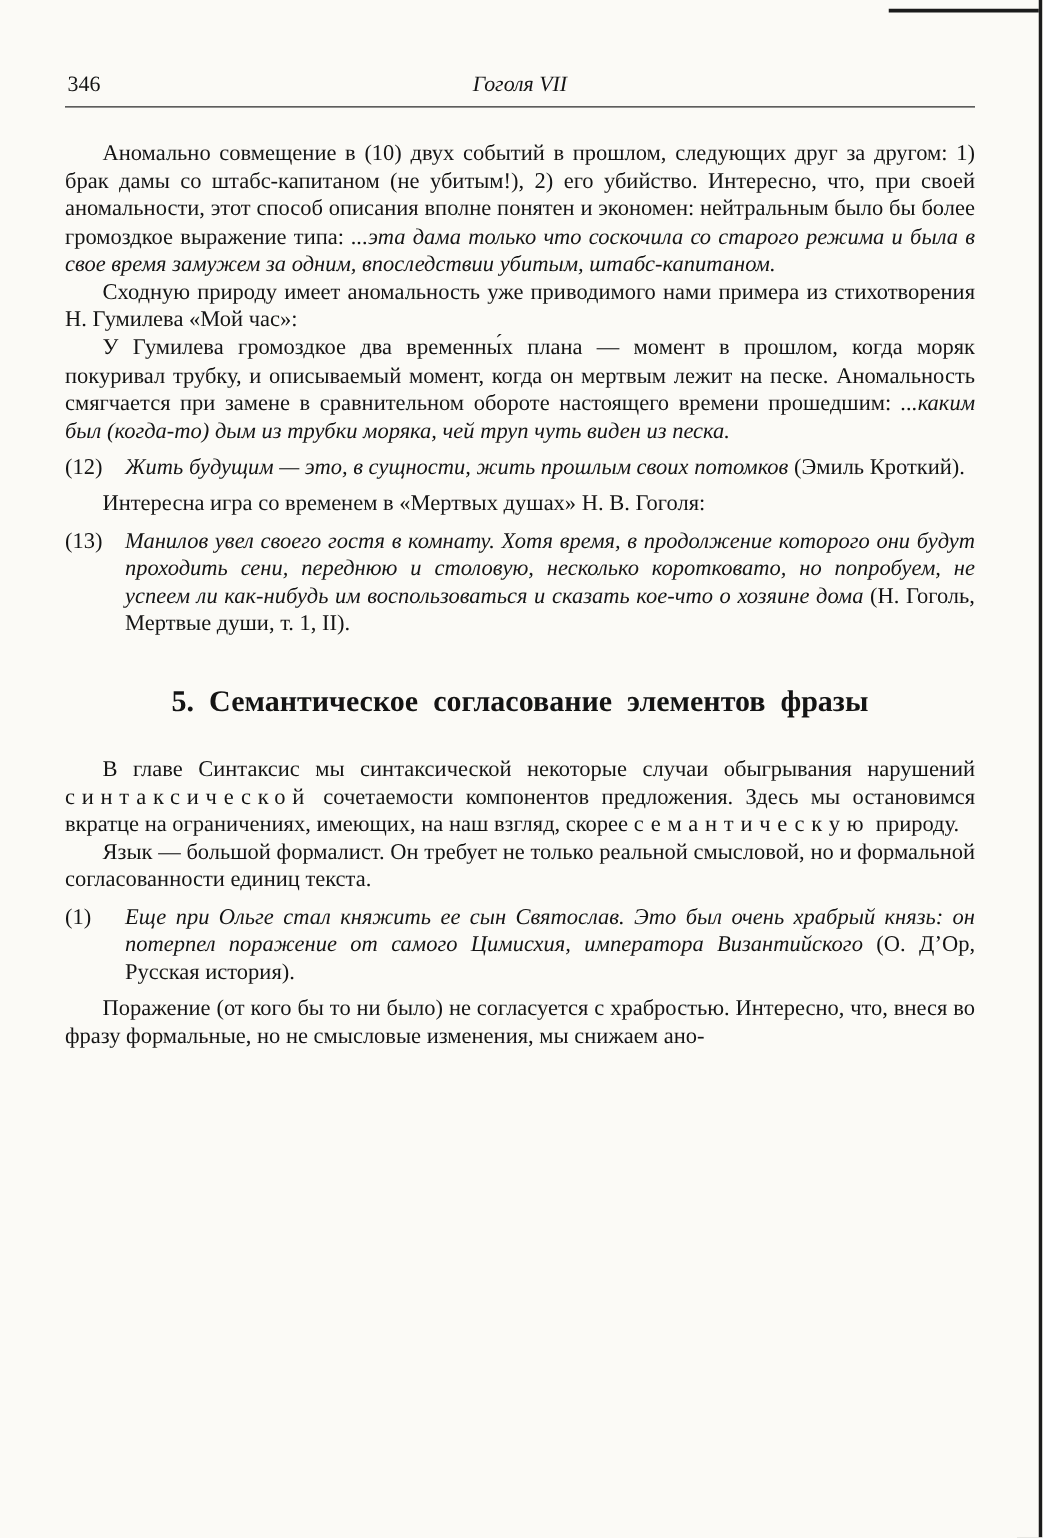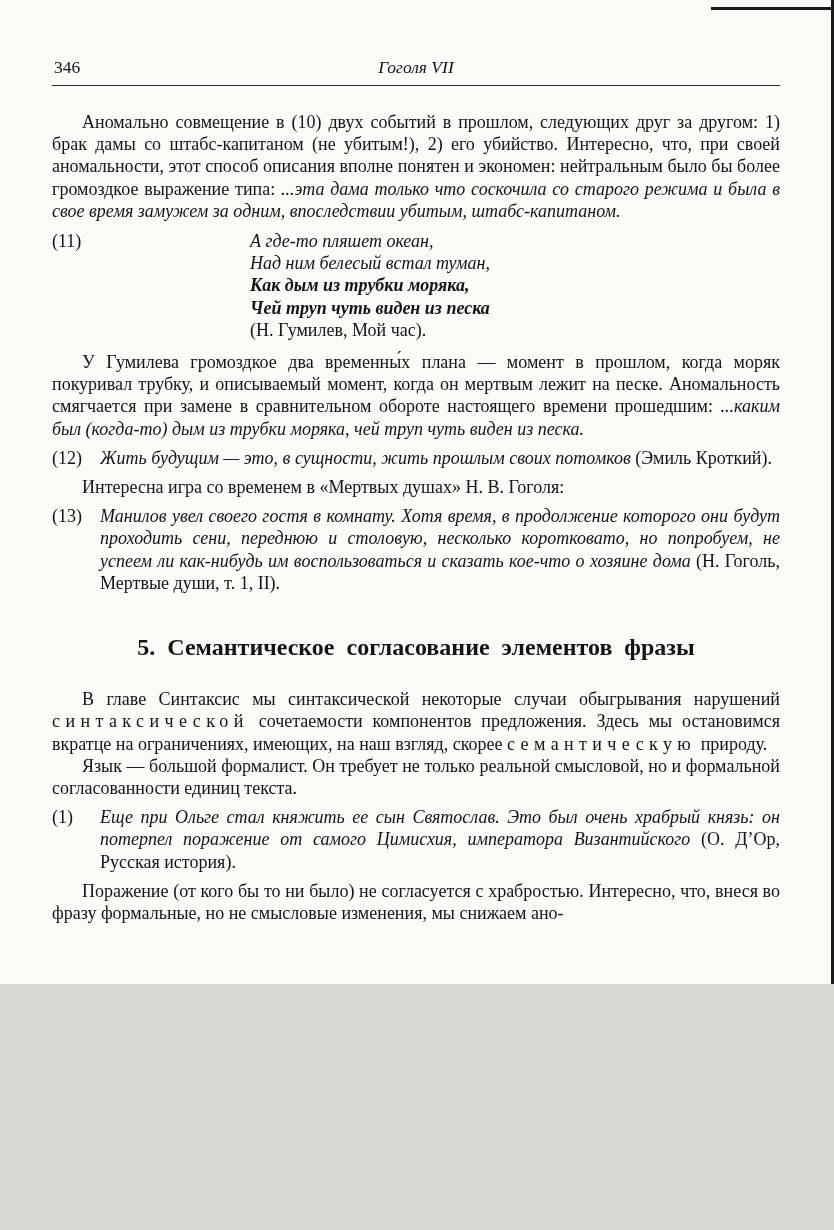--- a/index.html
+++ b/index.html
@@ -2,21 +2,21 @@
 <html lang="ru"><head>
 <meta charset="utf-8">
 <style>
   * { margin: 0; padding: 0; box-sizing: border-box; }
   html, body { background: #d8d8d4; }
   body { font-family: "Liberation Serif", serif; }
 
   .page {
     position: relative;
     width: 834px;
-    height: 984px;
+    height: 1230px;
     margin: 0 auto;
     background: #fbfaf6;
     color: #141414;
     padding: 56px 54px 30px 52px;
     overflow: hidden;
   }
   .edge-right {
     position: absolute; top: 0; right: 0; width: 3px; height: 100%;
     background: #1b1b1b;
   }
@@ -97,31 +97,22 @@
     <span class="page-num">346</span>
     <span class="chapter">Гоголя VII</span>
   </header>
 
   <hr class="rule">
 
   <main class="body-text">
 
     <p class="para indent"><span>Аномально совмещение в (10) двух событий в прошлом, следующих друг за другом: 1) брак дамы со штабс-капитаном (не убитым!), 2) его убийство. Интересно, что, при своей аномальности, этот способ описания вполне понятен и экономен: нейтральным было бы более громоздкое выражение типа: </span><span class="it">...эта дама только что соскочила со старого режима и была в свое время замужем за одним, впоследствии убитым, штабс-капитаном.</span></p>
 
+    <p class="para indent"><span>Сходную природу имеет аномальность уже приводимого нами примера из стихотворения Н. Гумилева «Мой час»:</span></p>
 
-    <div class="example poem">
-      <span class="label">(11)</span>
-      <div class="poem-lines">
-        <div class="it">А где-то пляшет океан,</div>
-        <div class="it">Над ним белесый встал туман,</div>
-        <div class="bi">Как дым из трубки моряка,</div>
-        <div class="bi">Чей труп чуть виден из песка</div>
-        <div>(Н. Гумилев, Мой час).</div>
-      </div>
-    </div>
 
     <p class="para indent"><span>У Гумилева громоздкое два временны́х плана — момент в прошлом, когда моряк покуривал трубку, и описываемый момент, когда он мертвым лежит на песке. Аномальность смягчается при замене в сравнительном обороте настоящего времени прошедшим: </span><span class="it">...каким был (когда-то) дым из трубки моряка, чей труп чуть виден из песка.</span></p>
 
     <div class="example">
       <span class="label">(12)</span><span class="it">Жить будущим — это, в сущности, жить прошлым своих потомков </span><span>(Эмиль Кроткий).</span>
     </div>
 
 
     <p class="para indent"><span>Интересна игра со временем в «Мертвых душах» Н. В. Гоголя:</span></p>
 

